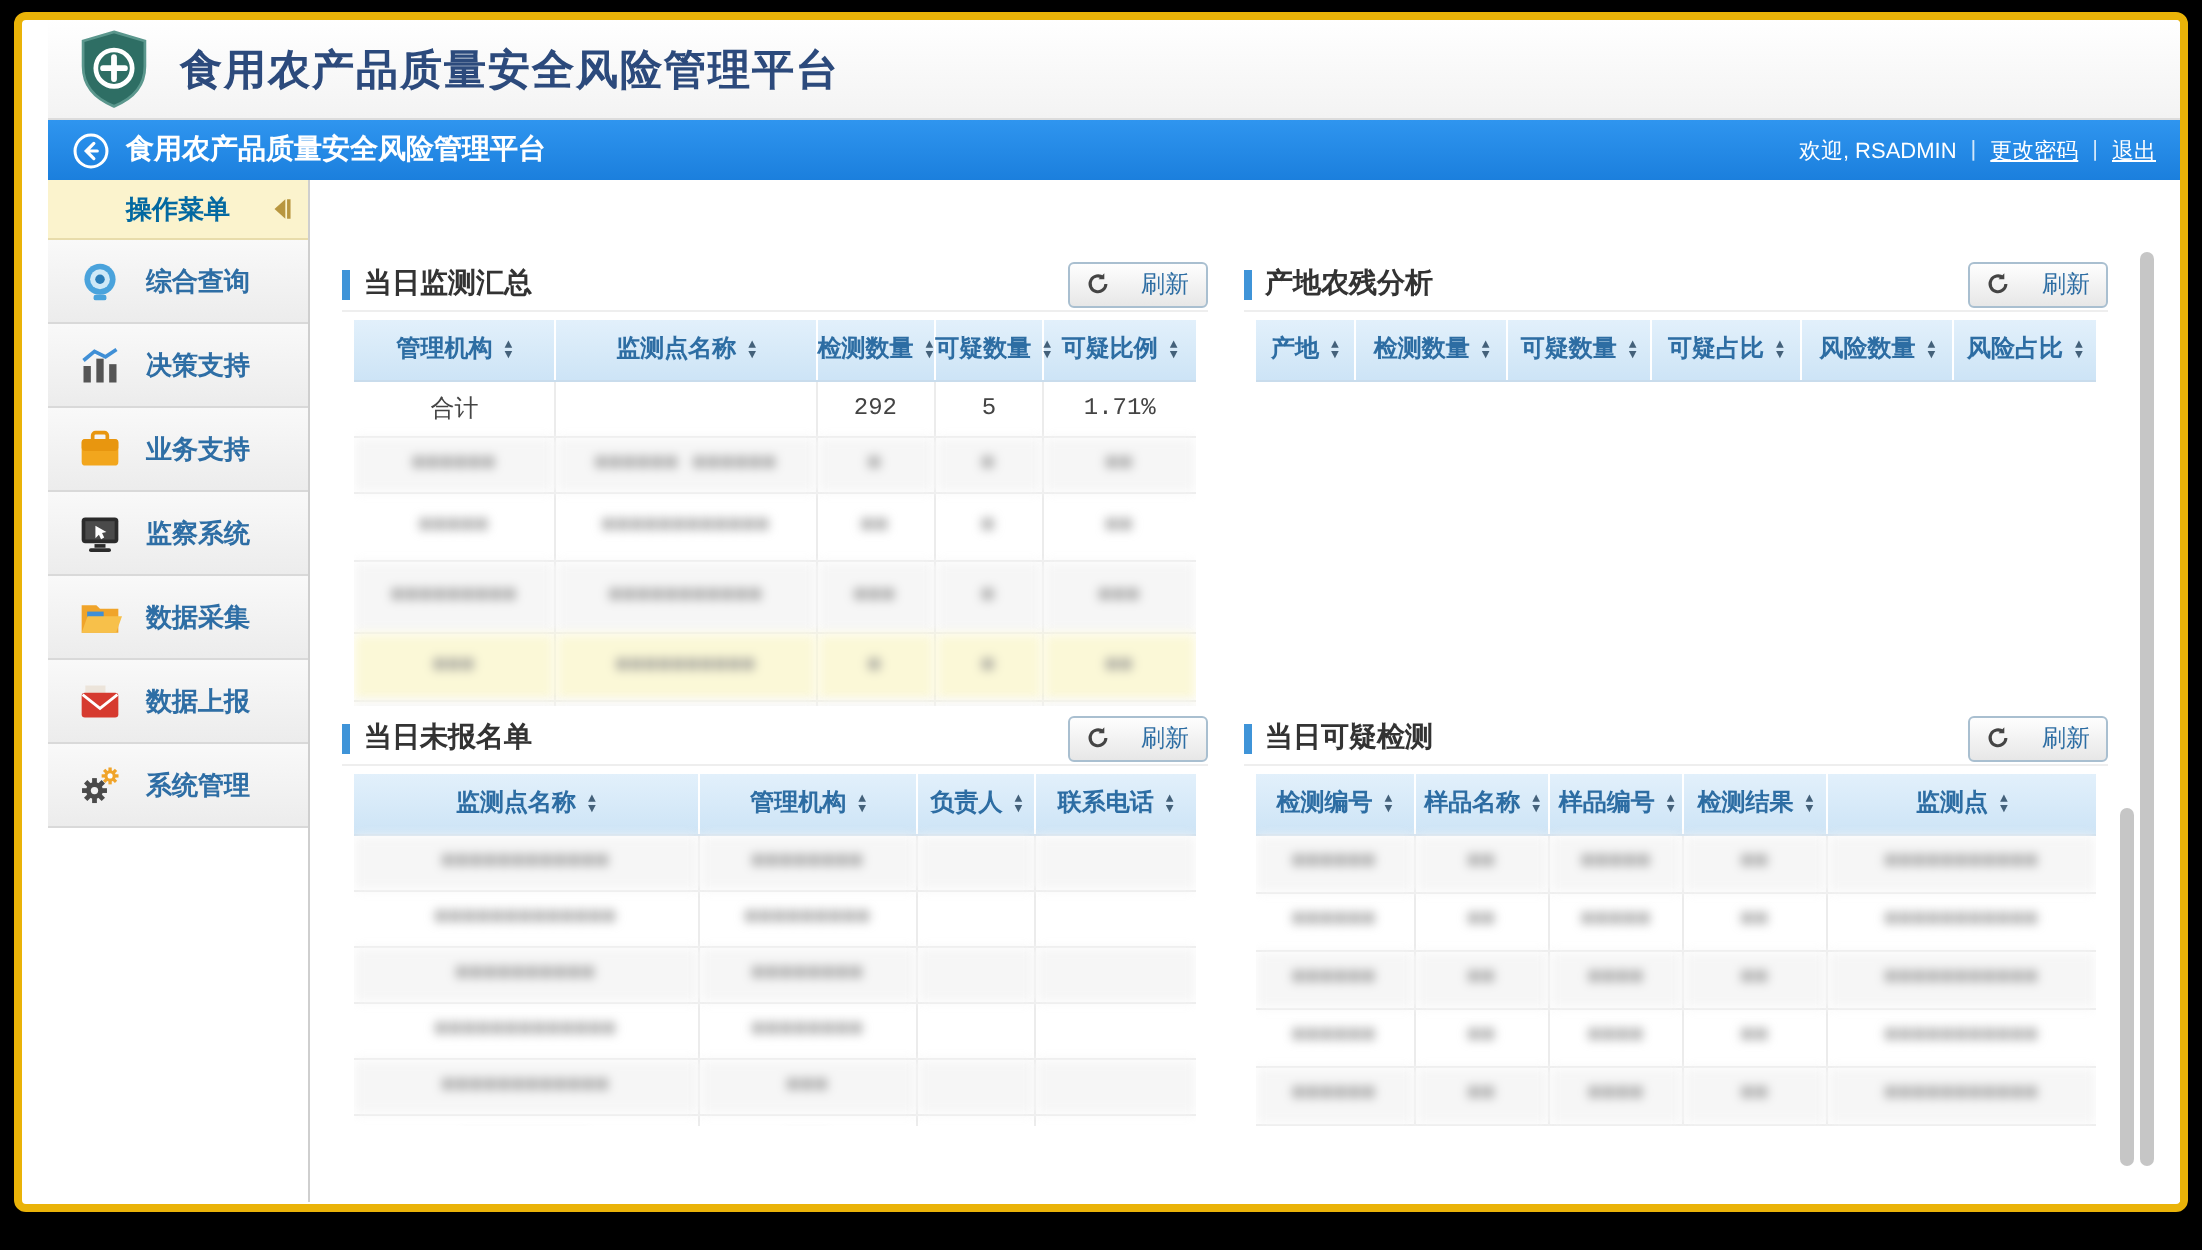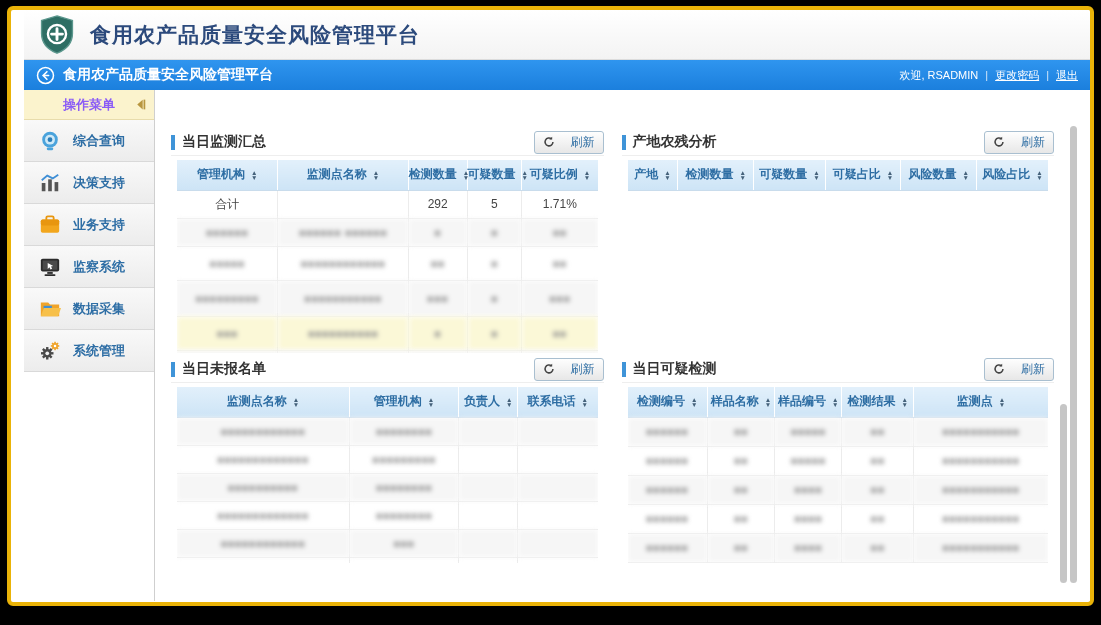--- a/index.html
+++ b/index.html
@@ -23,40 +23,40 @@
   .bluebar-right a { color:#fff; text-decoration:underline; cursor:pointer;font-family:Liberation Serif, serif; }
   .sep { opacity:.8; }
 
   
   .body-row { display:flex; height:calc(100% - 81px); }
 
   
   .sidebar { width:131px; border-right:1px solid #cfcfcf; background:#fff; flex:0 0 auto; }
   .sidebar-header { height:30px; background:#fbf3cd; border-bottom:1px solid #e8dcab; position:relative;
                     display:flex; align-items:center; justify-content:center;
-                    color:#8b5cf6; font-weight:bold; font-size:13px; }
+                    color:#0369a1; font-weight:bold; font-size:13px; }
   .collapse-icon { position:absolute; right:7px; top:8px; width:13px; height:13px; cursor:pointer; }
   .menu-item { height:42px; display:flex; align-items:center; gap:12px; padding-left:15px;
                background:linear-gradient(#f9f9f9,#ececec); border-bottom:1px solid #d9d9d9; cursor:pointer; }
   .menu-item svg { width:22px; height:22px; flex:0 0 auto; }
   .menu-label { color:#2e6ea5; font-weight:bold; font-size:13px; }
 
   
   .main { flex:1; position:relative; background:#fff; }
   .tabbar { height:30px; background:#edf3f9; border-bottom:1px solid #c3d7e8; display:flex;
             align-items:flex-end; padding-left:10px; gap:3px; }
   .tab { height:26px; display:flex; align-items:center; gap:6px; padding:0 14px; font-size:12px; color:#2d6da3;
          background:linear-gradient(#e7f0f8,#d2e4f3); border:1px solid #b3cde4; border-bottom:none;
          border-radius:3px 3px 0 0; cursor:pointer; }
   .tab.active { background:#fff; font-weight:bold; margin-bottom:-1px; height:27px; }
   .tab-close { color:#8aa4bd; font-size:12px; font-weight:normal; cursor:pointer; }
 
   .content { position:absolute; top:30px; left:0; right:0; bottom:0; padding:11px 36px 0 16px;
              display:grid; grid-template-columns:1fr 1fr; grid-template-rows:222px 208px;
-             column-gap:18px; row-gap:5px; }
+             column-gap:18px; row-gap:5px;font-family:Liberation Mono, monospace; }
   .panel { overflow:hidden; }
   .panel-head { display:flex; align-items:center; height:22px; }
   .accent { width:4px; height:15px; background:#3f94d8; margin-right:7px; flex:0 0 auto; }
   .panel-title { font-size:14px; font-weight:bold; color:#333; }
   .refresh-btn { margin-left:auto; display:flex; align-items:center; gap:16px; border:1px solid #a9bfd0;
                  border-radius:3px; background:linear-gradient(#fefefe,#e7e7e7); padding:2px 8px;
                  font-size:12px; color:#2d6da3; cursor:pointer; }
   .refresh-btn svg { width:12px; height:12px; }
   .panel-divider { border-top:1px solid #eee; margin-top:2px; }
 
@@ -178,20 +178,28 @@
 
       <div class="menu-item">
         <svg viewBox="0 0 24 24">
           <path d="M2 5h8l2 2h10v13H2z" fill="#f0a42a"></path>
             <rect x="5" y="8.5" width="9" height="9" fill="#3f8fd6"></rect>
           <path d="M2 20l3.2-9H24l-3.2 9z" fill="#f7c04a"></path>
         </svg>
         <span class="menu-label">数据采集</span>
       </div>
 
+      <div class="menu-item">
+        <svg viewBox="0 0 24 24">
+          <path d="M4 3h11v6H4z" fill="#ece4da"></path>
+          <rect x="2" y="7" width="20" height="13.5" rx="1.8" fill="#d63a2f"></rect>
+          <path d="M2.5 8l9.5 7.5L21.5 8" stroke="#fff" stroke-width="1.5" fill="none"></path>
+        </svg>
+        <span class="menu-label">数据上报</span>
+      </div>
 
 
       <div class="menu-item">
         <svg viewBox="0 0 24 24">
           <g transform="translate(9,14.5)" fill="#4a4a4a">
             <rect x="-1.3" y="-6.8" width="2.6" height="13.6"></rect>
             <rect x="-1.3" y="-6.8" width="2.6" height="13.6" transform="rotate(45)"></rect>
             <rect x="-1.3" y="-6.8" width="2.6" height="13.6" transform="rotate(90)"></rect>
             <rect x="-1.3" y="-6.8" width="2.6" height="13.6" transform="rotate(135)"></rect>
             <circle r="4.6"></circle>

